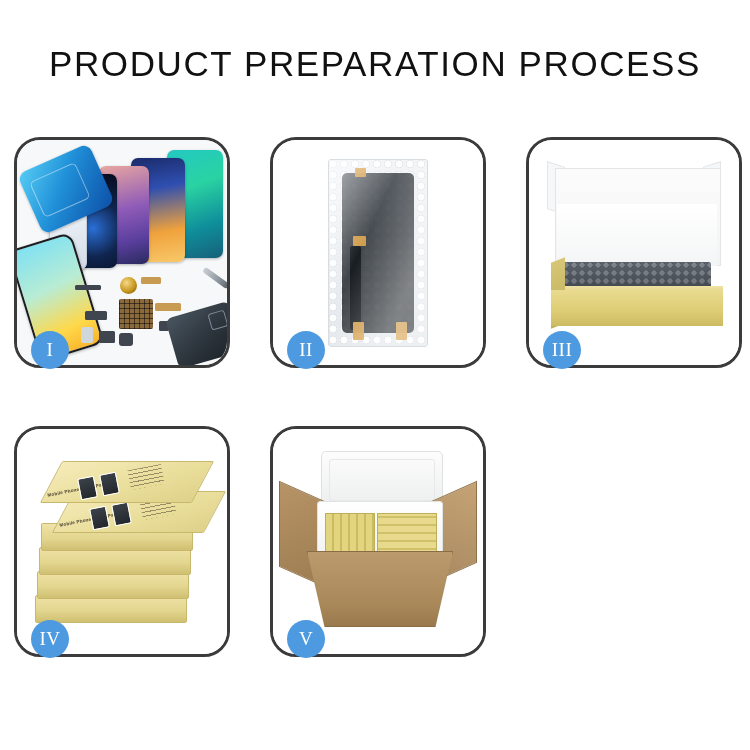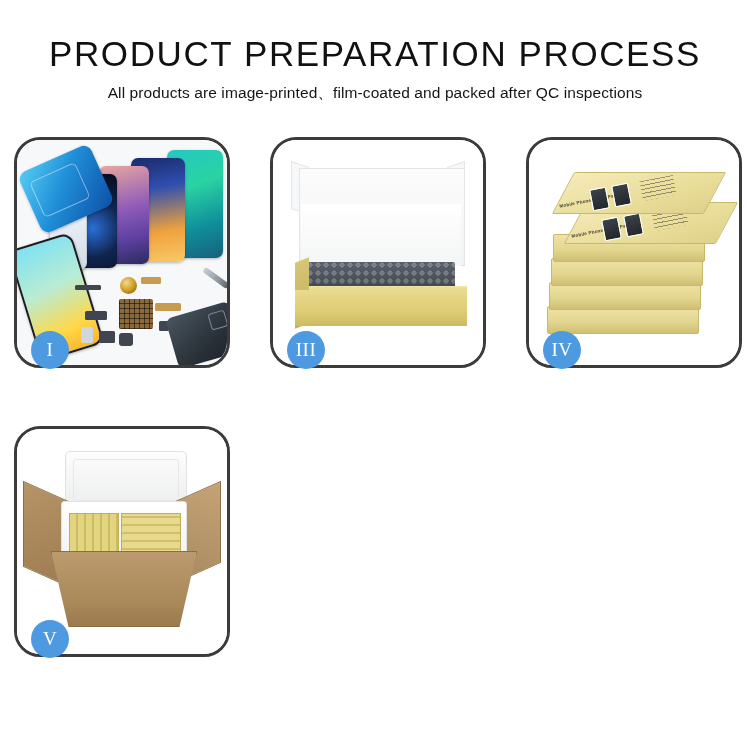--- a/index.html
+++ b/index.html
@@ -9,21 +9,21 @@
   }
   body {
     width: 750px;
     height: 750px;
     overflow: hidden;
     font-family: "Liberation Sans", sans-serif;
     position: relative;
   }
 
   
-  .header { text-align: center; padding-top: 36px; }
+  .header { text-align: center; padding-top: 46px; }
   .title {
     font-size: 35px;
     letter-spacing: 1.6px;
     color: #111111;
     font-weight: 400;
     line-height: 1.05;
     white-space: nowrap;
   }
   .subtitle {
     margin-top: 10px;
@@ -332,21 +332,20 @@
     border: 1px solid #8e7148;
     clip-path: polygon(0 0, 100% 18%, 100% 100%, 0 86%);
   }
   .c-tape { position: absolute; background: #a8895c; opacity: .9; }
 </style>
 </head>
 <body>
 
 <div class="header">
   <div class="title">PRODUCT PREPARATION PROCESS</div>
-  <div class="subtitle">All products are image-printed、film-coated and packed after QC inspections</div>
 </div>
 
 <div class="grid">
 
   <div class="panel">
     <div class="panel-inner p1">
       <div class="phone ph-teal"></div>
       <div class="phone ph-orange"></div>
       <div class="phone ph-purple"></div>
       <div class="phone ph-dark"></div>
@@ -365,20 +364,34 @@
         <div class="part" style="left:66px;top:2px;width:20px;height:7px;background:#c79c52;"></div>
         <div class="part" style="left:80px;top:28px;width:26px;height:8px;background:#c79c52;"></div>
         <div class="part" style="left:84px;top:46px;width:10px;height:10px;"></div>
         <div class="backcase"></div>
         <div class="driver"></div>
       </div>
     </div>
     <div class="badge">I</div>
   </div>
 
+  <div class="panel">
+    <div class="panel-inner p2">
+      <div class="bubblebag">
+        <div class="screen-in-bag"></div>
+        <div class="flex-strip"></div>
+        <div class="tape" style="left:26px;top:8px;width:11px;height:9px;"></div>
+        <div class="tape" style="left:24px;top:76px;width:13px;height:10px;"></div>
+        <div class="tape" style="left:24px;bottom:6px;width:11px;height:18px;"></div>
+        <div class="tape" style="right:20px;bottom:6px;width:11px;height:18px;"></div>
+        <div class="bag-sheen"></div>
+      </div>
+    </div>
+    <div class="badge">II</div>
+  </div>
 
   <div class="panel">
     <div class="panel-inner p3">
       <div class="box3-flapL"></div>
       <div class="box3-flapR"></div>
       <div class="box3-lid"></div>
       <div class="box3-foam"></div>
       <div class="box3-content"></div>
       <div class="box3-rim"></div>
       <div class="box3-side"></div>

